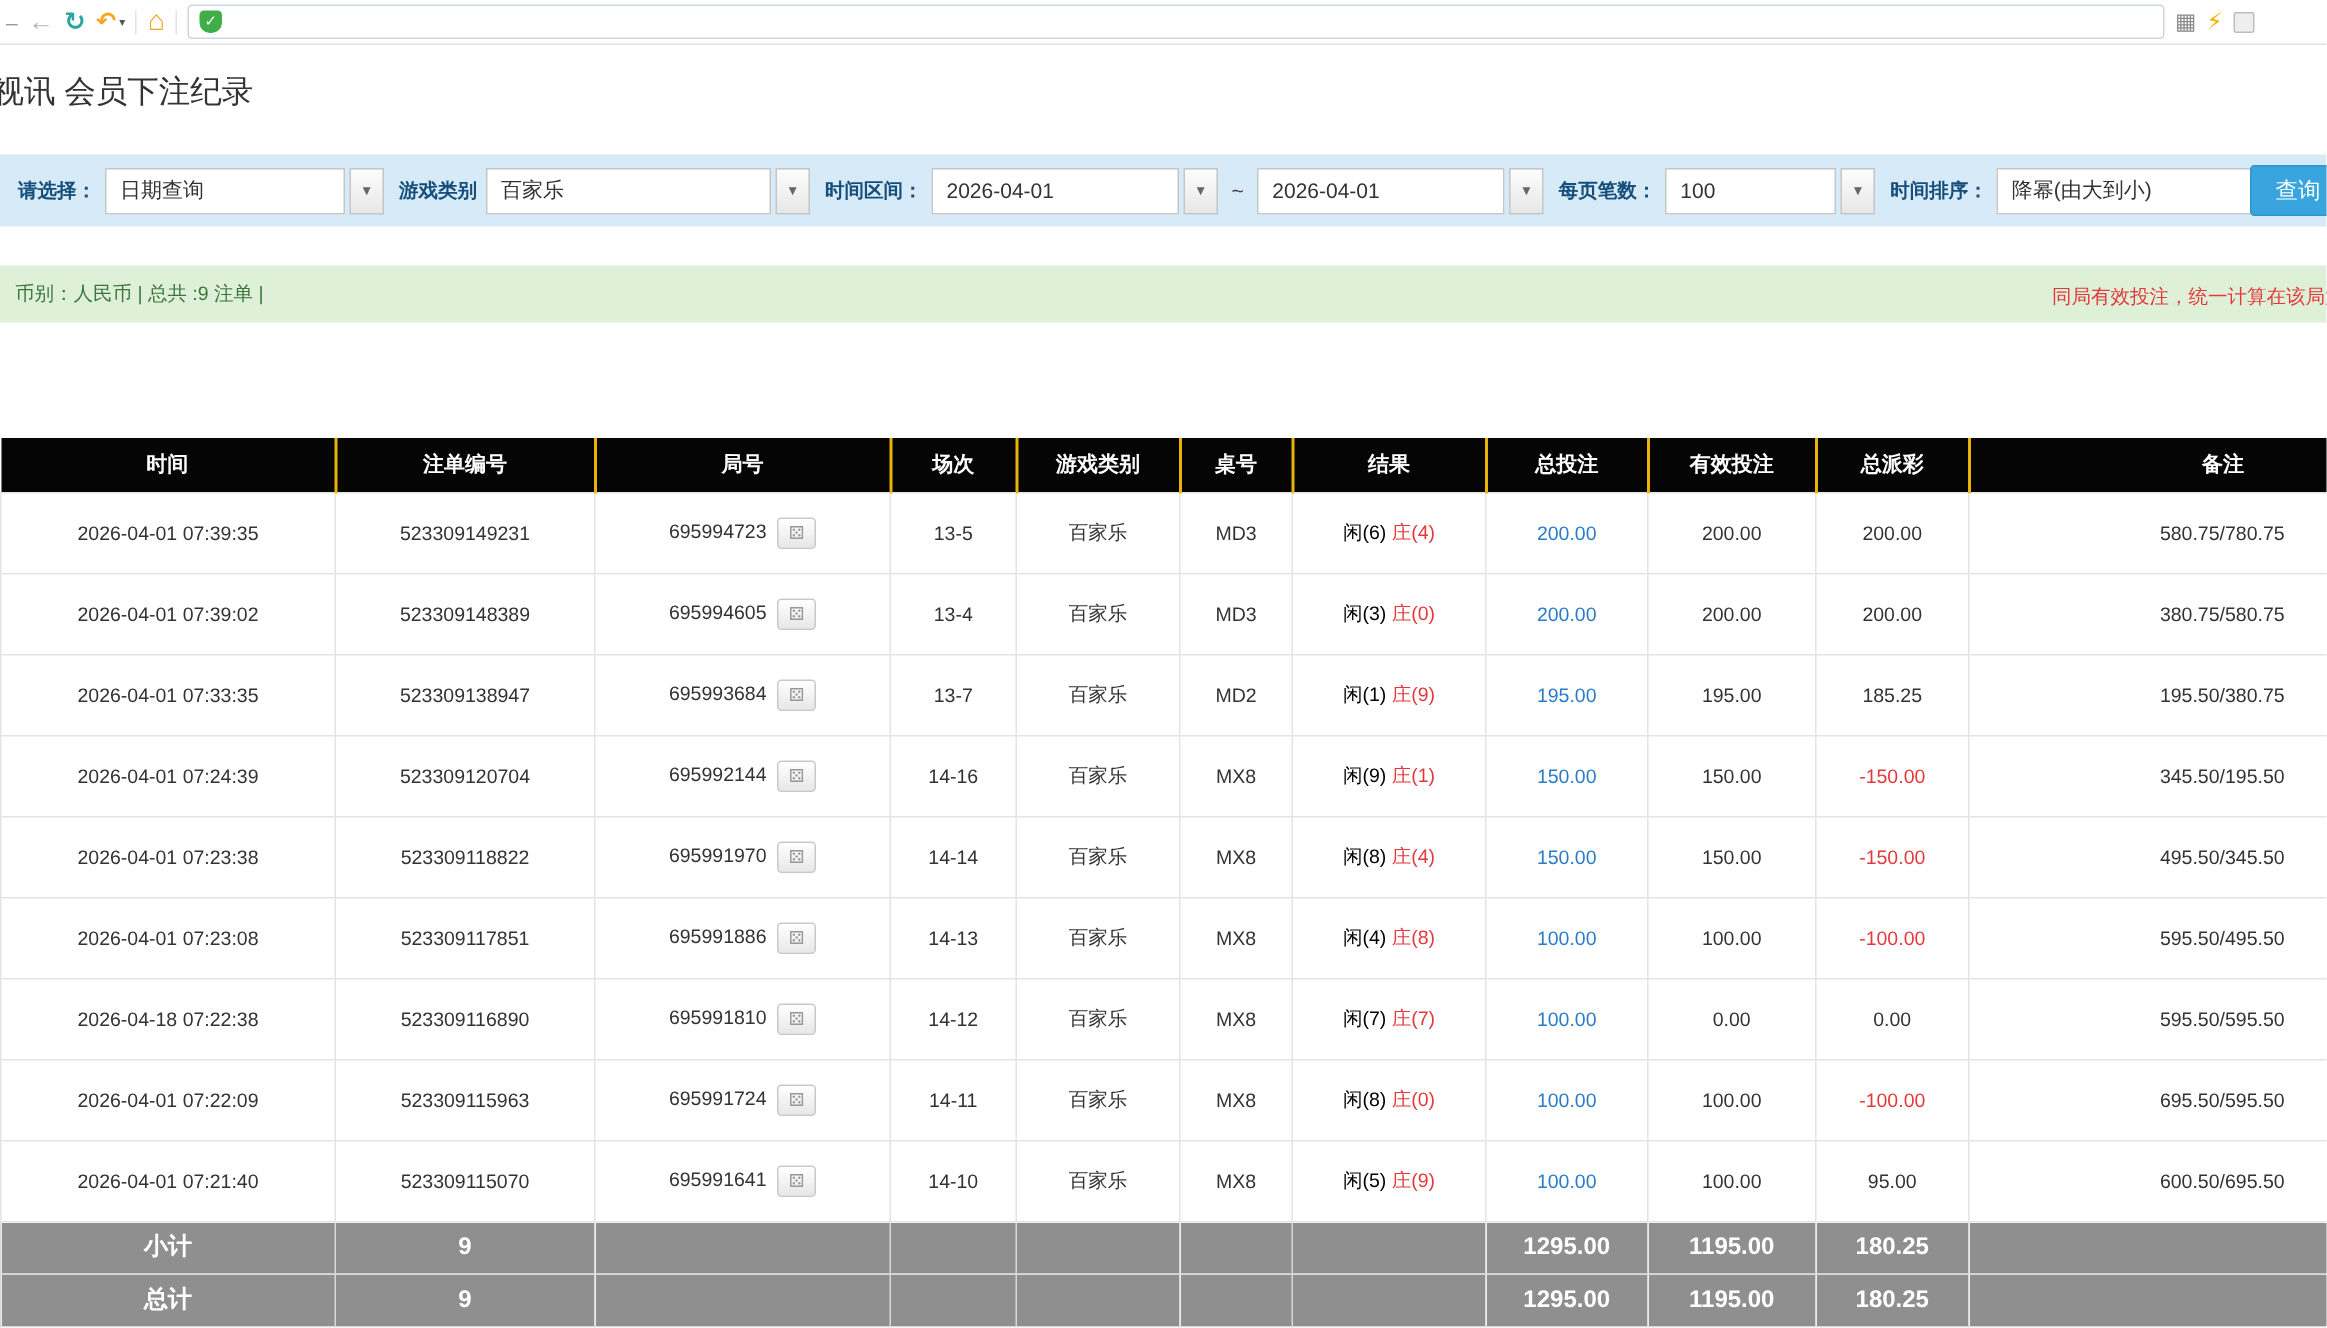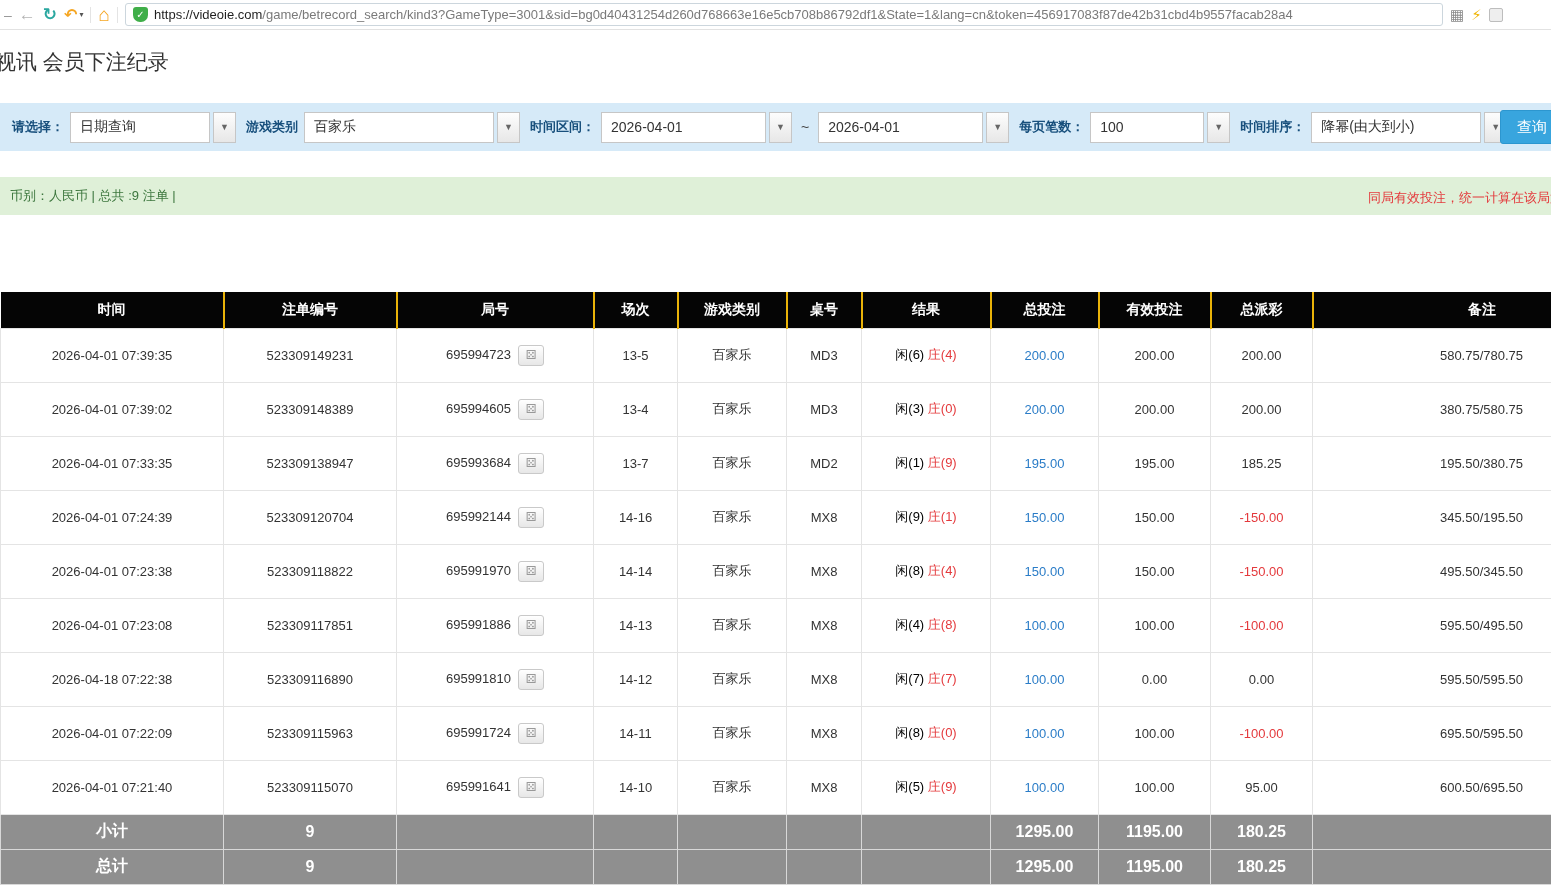--- a/index.html
+++ b/index.html
@@ -77,21 +77,21 @@
     display: flex; align-items: center;
     padding: 0 9px; font-size: 14px; color: #333;
   }
   .ctrl-arrow {
     width: 23px; height: 31px;
     border: 1px solid #c6c6c6;
     background: linear-gradient(#fdfdfd, #e7e7e7);
     display: flex; align-items: center; justify-content: center;
     color: #666; font-size: 9px;
   }
-  .w140 { width: 140px; } .w190 { width: 190px; } .w165 { width: 165px; }
+  .w140 { width: 160px; } .w190 { width: 190px; } .w165 { width: 165px; }
   .w98  { width: 114px; }  .w170 { width: 170px; }
   .tilde { color: #444; font-size: 14px; margin: 0 3px; }
   .search-btn {
     position: absolute; left: 1500px; top: 7px;
     width: 64px; height: 34px;
     background: #38a5de; color: #fff;
     border: 1px solid #2c96cf; border-radius: 3px;
     font-size: 15px; font-family: inherit;
   }
   
@@ -156,21 +156,20 @@
   <span class="nav-icon artifact">–</span>
   <span class="nav-icon back-icon">←</span>
   <span class="nav-icon refresh-icon">↻</span>
   <span class="nav-icon undo-icon">↶</span>
   <span class="nav-icon undo-caret">▾</span>
   <span class="vdiv"></span>
   <span class="nav-icon home-icon">⌂</span>
   <span class="vdiv"></span>
   <div class="url-bar">
     <span class="shield-icon">✓</span>
-    <span class="url-text"><span class="url-domain"><span>https://</span><span>videoie.com</span></span><span class="url-path">/game/betrecord_search/kind3?GameType=3001&amp;sid=bg0d40431254d260d768663e16e5cb708b86792df1&amp;State=1&amp;lang=cn&amp;token=456917083f87de42b31cbd4b9557facab28a4</span></span>
   </div>
   <span class="nav-icon grid-icon">▦</span>
   <span class="nav-icon bolt-icon">⚡</span>
   <span class="cut-icon"></span>
 </div>
 
 <h1 class="page-title">视讯 会员下注纪录</h1>
 
 <div class="filter-bar">
   <span class="flabel">请选择：</span>

